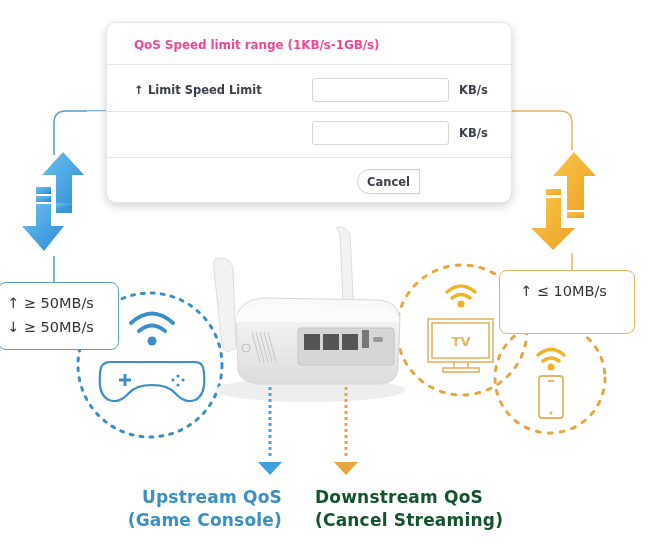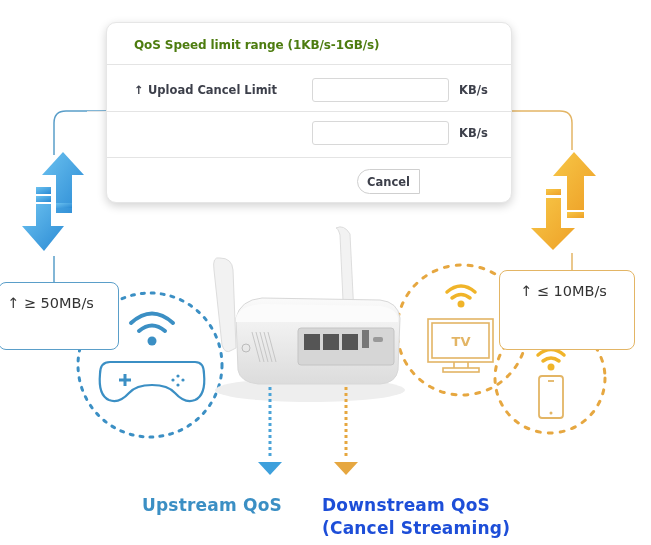--- a/index.html
+++ b/index.html
@@ -1,35 +1,35 @@
 <!DOCTYPE html>
 <html><head>
 <meta charset="utf-8">
 <style>
   html,body{margin:0;padding:0;background:#fff;}
   body{width:651px;height:545px;position:relative;overflow:hidden;font-family:"DejaVu Sans",sans-serif;}
   #diagram{position:absolute;left:0;top:0;}
   .dialog{position:absolute;left:106px;top:22px;width:406px;height:181px;background:#fff;border-radius:10px;
     box-shadow:0 3px 10px rgba(0,0,0,0.18);border:1px solid #e6e6e6;box-sizing:border-box;}
-  .dlg-title{position:absolute;left:27px;top:15px;font-size:12px;color:#4d7c0f;font-weight:bold;letter-spacing:-0.1px;}
+  .dlg-title{position:absolute;left:27px;top:15px;font-size:12px;color:#ec4899;font-weight:bold;letter-spacing:-0.1px;}
   .sep{position:absolute;height:1px;background:#e4e4e4;}
   .row-label{position:absolute;left:27px;font-size:11.5px;color:#3c3f4a;font-weight:bold;}
   .row-label .arr{display:inline-block;width:14px;}
   .inp{position:absolute;left:205px;width:137px;height:24px;border:1px solid #d8d8d8;border-radius:3px;box-sizing:border-box;background:#fff;font-size:11px;padding:0 6px;}
   .unit{position:absolute;left:352px;font-size:11.5px;color:#3c3f4a;font-weight:bold;}
   .btn{position:absolute;top:146px;height:25px;border:1px solid #cfcfcf;background:#fff;font-size:11.5px;color:#3c3f4a;font-weight:bold;
     display:flex;align-items:center;justify-content:center;box-sizing:border-box;font-family:"DejaVu Sans",sans-serif;}
   .btn-cancel{left:250px;width:63px;border-radius:13px 0 0 13px;}
   .btn-apply{left:318px;width:63px;border-radius:0 13px 13px 0;}
   .speedbox{position:absolute;background:#fff;border-radius:8px;box-sizing:border-box;font-size:14.5px;line-height:24px;padding:8px 0 0 8px;}
   .speed-blue{left:-2px;top:282px;width:121px;height:68px;border:1.5px solid #5a9ec9;color:#333;}
-  .speed-orange{left:499px;top:270px;width:136px;height:80px;border:1.5px solid #e3b565;color:#333;padding-left:20px;}
-  .caption{position:absolute;font-weight:bold;font-size:17px;line-height:23px;letter-spacing:0.2px;margin-top:8px;}
+  .speed-orange{left:499px;top:270px;width:136px;height:64px;border:1.5px solid #e3b565;color:#333;padding-left:20px;}
+  .caption{position:absolute;font-weight:bold;font-size:17px;line-height:23px;letter-spacing:0.2px;}
   .cap-blue{left:118px;top:486px;color:#3b8fc4;text-align:right;width:164px;}
-  .cap-orange{left:322px;top:486px;color:#1d4ed8;}
+  .cap-orange{left:315px;top:486px;color:#14532d;}
 </style>
 </head>
 <body>
 
 <svg id="diagram" width="651" height="545" viewBox="0 0 651 545">
   <defs>
     <linearGradient id="gBlue" x1="0" y1="0" x2="1" y2="1">
       <stop offset="0" stop-color="#6cc2f0"></stop>
         <stop offset="1" stop-color="#2a8ad4"></stop>
     </linearGradient>
@@ -131,41 +131,43 @@
   <polygon points="258,462 282,462 270,475" fill="#3ea0dc"></polygon>
   <line x1="346" y1="387" x2="346" y2="458" stroke="#e6a740" stroke-width="3" stroke-dasharray="3 3"></line>
   <polygon points="334,462 358,462 346,475" fill="#e6a740"></polygon>
 </svg>
 
 <div class="dialog">
   <div class="dlg-title">QoS Speed limit range (1KB/s-1GB/s)</div>
   <div class="sep" style="left:0;right:0;top:41px;"></div>
 
   <div class="row-label" style="top:60px;">
-    <span class="arr">↑</span><span>Upload Cancel Limit</span>
+    <span class="arr">↑</span><span>Limit Speed Limit</span>
   </div>
   <input class="inp" style="top: 55px;" type="text" placeholder="">
   <div class="unit" style="top:60px;">KB/s</div>
 
   <div class="sep" style="left:-1px;right:-1px;top:88px;left:-20px;"></div>
 
   <input class="inp" style="top: 98px;" type="text" placeholder="">
   <div class="unit" style="top:103px;">KB/s</div>
 
   <div class="sep" style="left:0;right:0;top:134px;"></div>
 
   <button class="btn btn-cancel">Cancel</button>
 </div>
 
 <div class="speedbox speed-blue">
   <div>↑ ≥ 50MB/s</div>
+  <div>↓ ≥ 50MB/s</div>
 </div>
 <div class="speedbox speed-orange">
   <div>↑ ≤ 10MB/s</div>
 </div>
 
 <div class="caption cap-blue">
   <div>Upstream QoS</div>
+  <div>(Game Console)</div>
 </div>
 <div class="caption cap-orange">
   <div>Downstream QoS</div>
   <div>(Cancel Streaming)</div>
 </div>
 
 </body></html>

